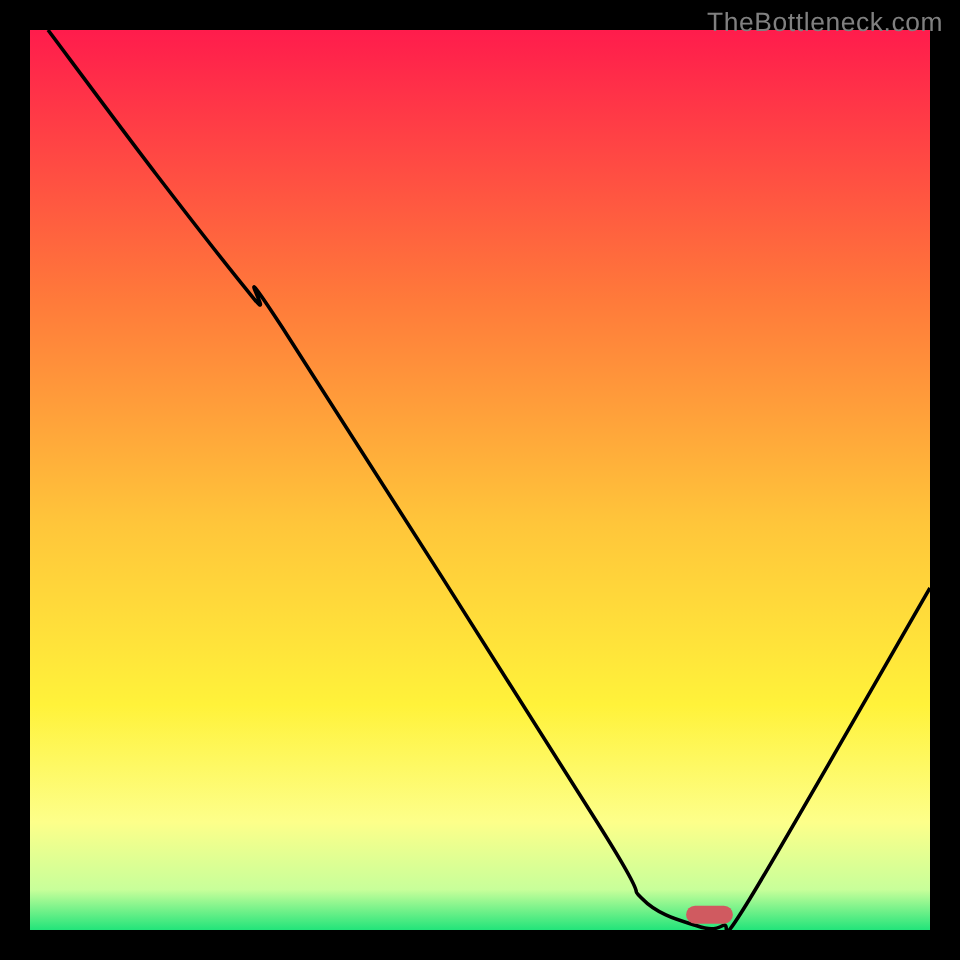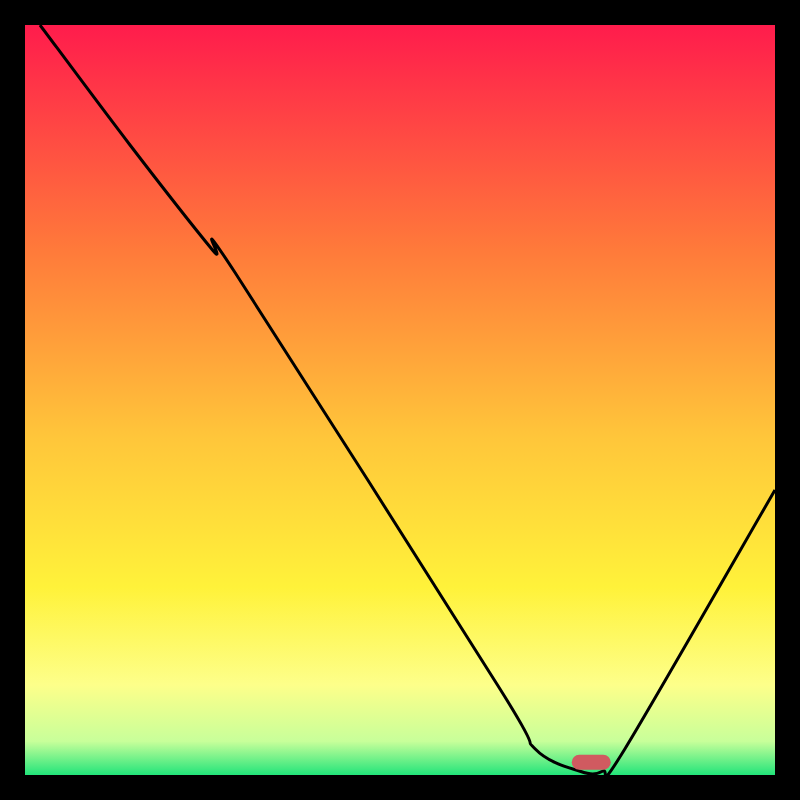--- a/index.html
+++ b/index.html
@@ -25,20 +25,21 @@
     z-index: 10;
   }
   svg {
     display: block;
   }
 </style>
 </head>
 <body>
 
 <div class="container">
+  <div class="watermark">TheBottleneck.com</div>
   <svg width="800" height="800" viewBox="0 0 800 800">
     <defs>
       <linearGradient id="bg-grad" x1="0" y1="0" x2="0" y2="1">
 
       <stop offset="0%" stop-color="#ff1c4c"></stop>
           <stop offset="30%" stop-color="#ff7a3a"></stop>
           <stop offset="55%" stop-color="#ffc63a"></stop>
           <stop offset="75%" stop-color="#fff23a"></stop>
           <stop offset="88%" stop-color="#fdff8a"></stop>
           <stop offset="95.5%" stop-color="#c8ff9a"></stop>

